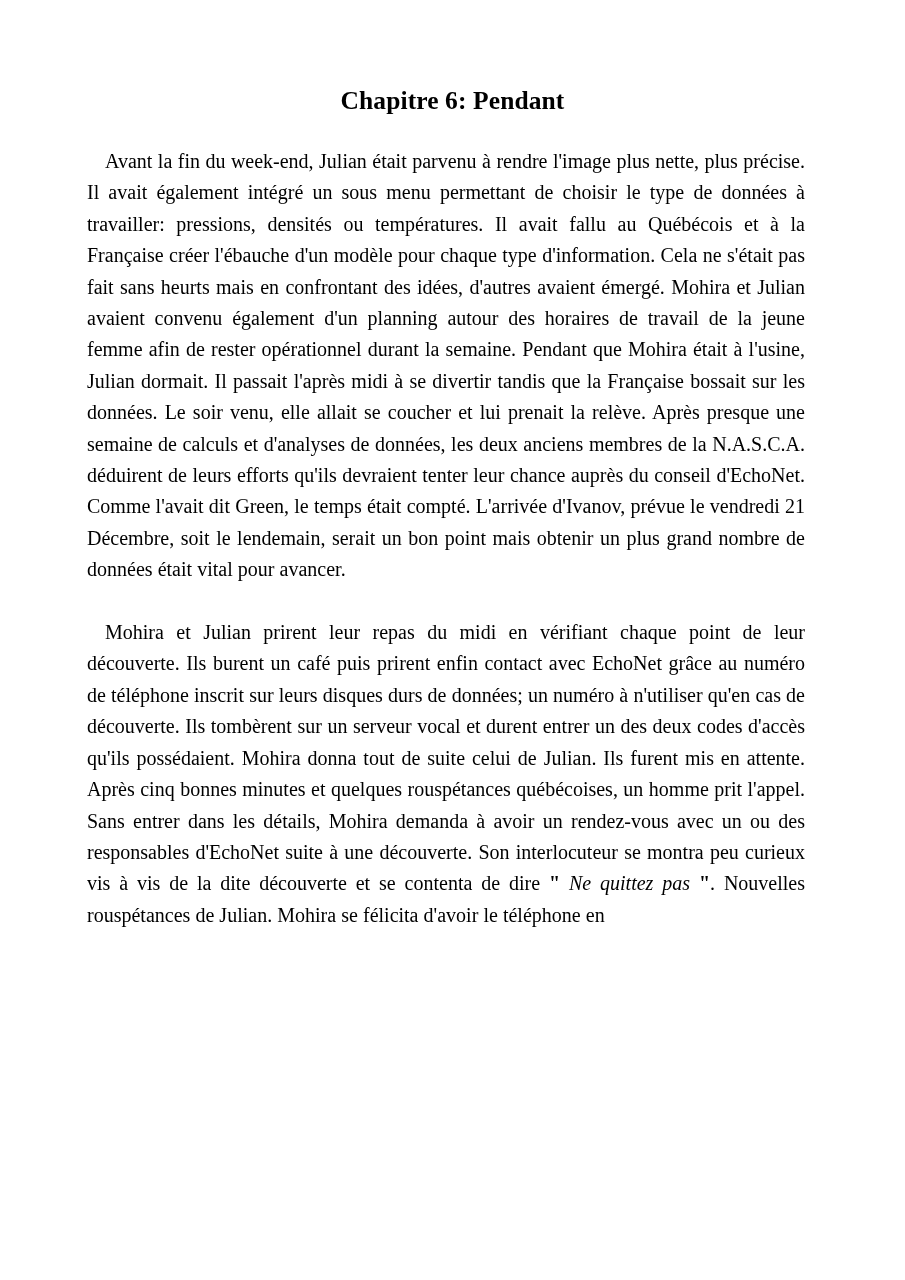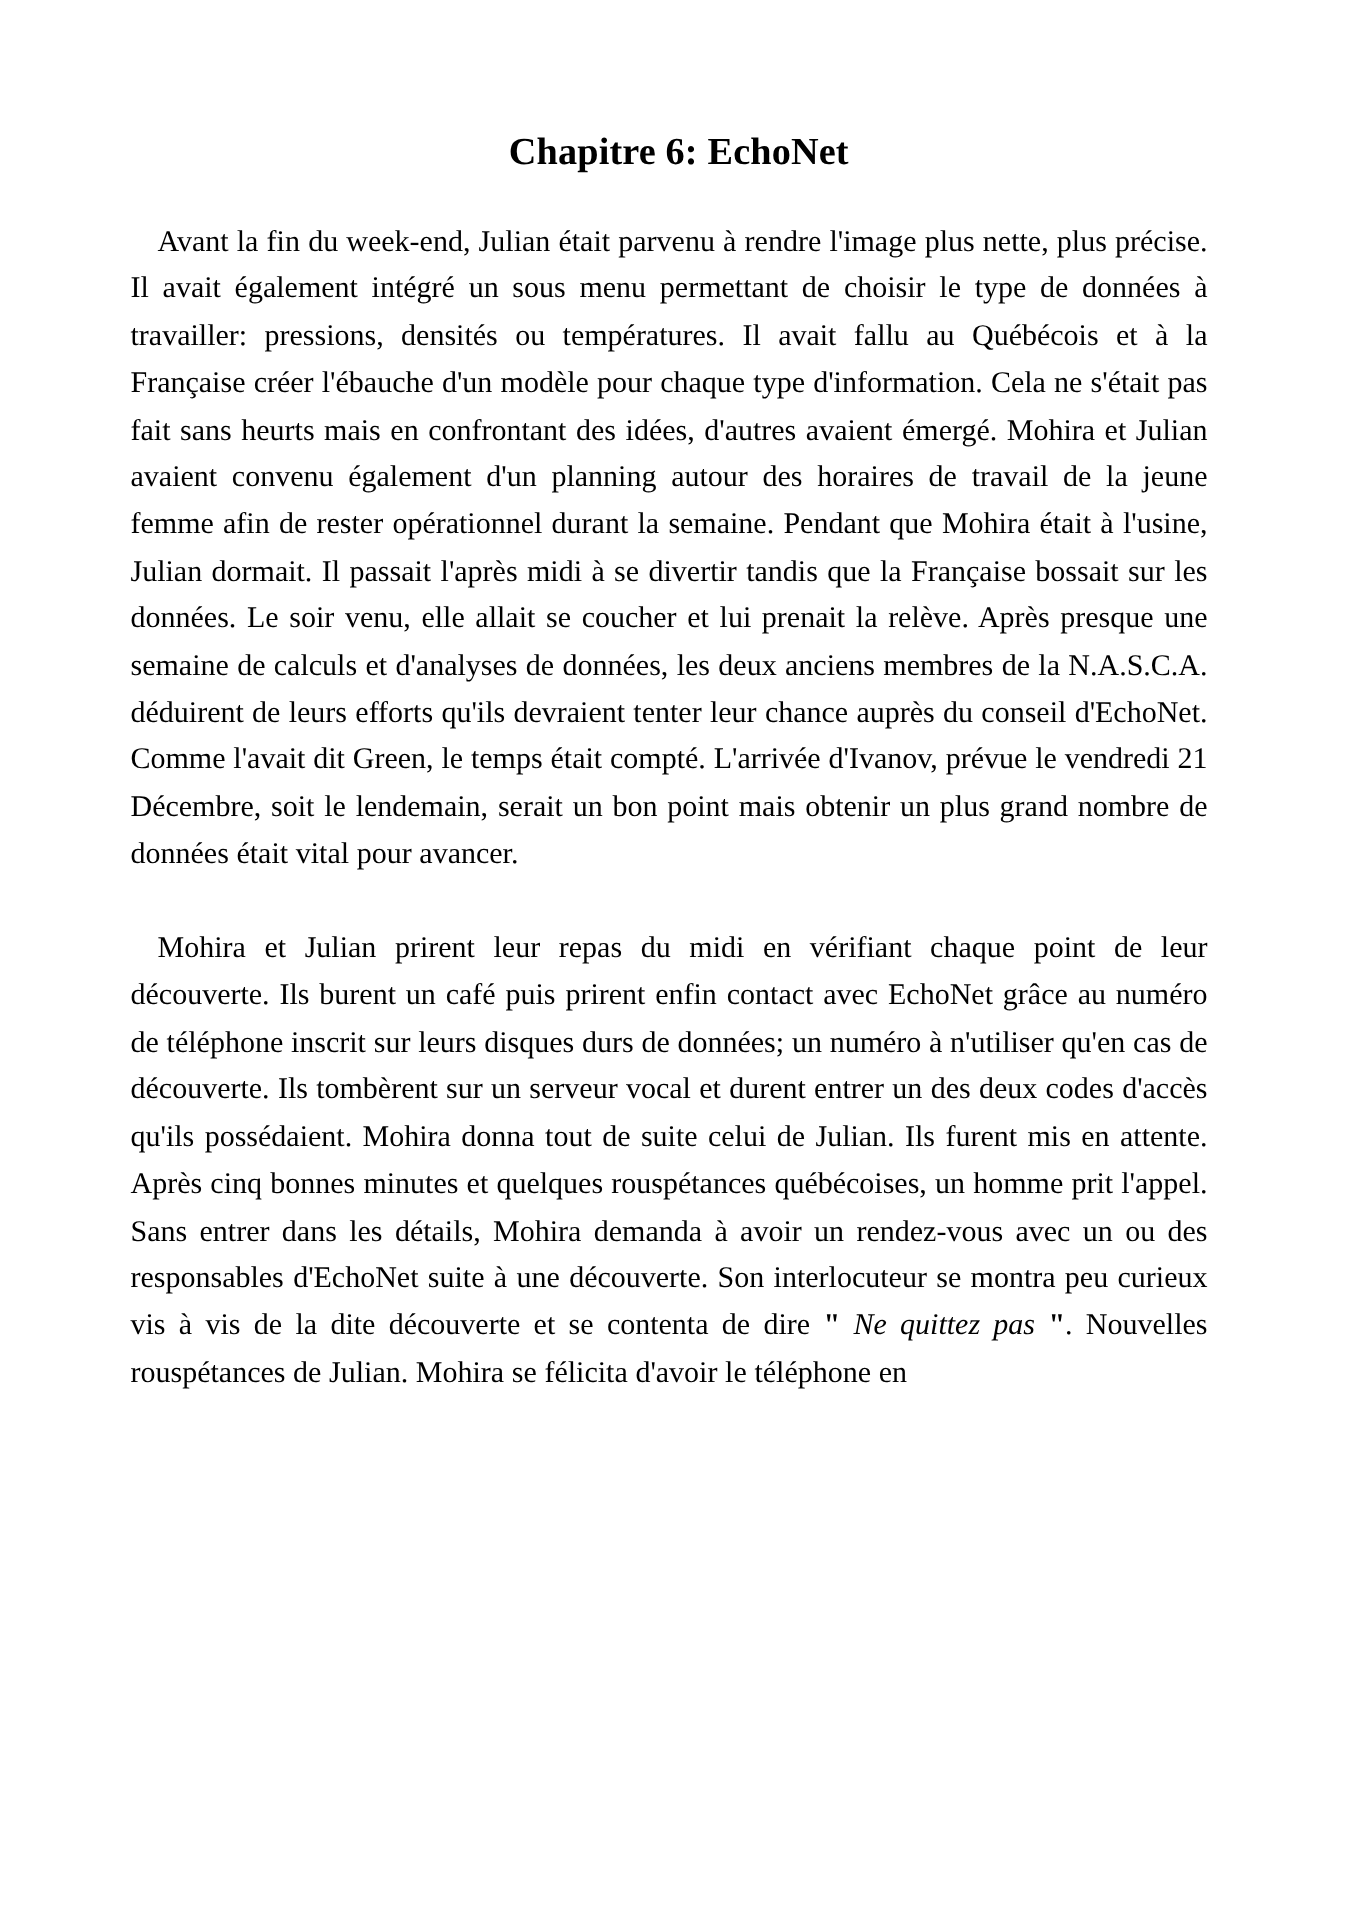--- a/index.html
+++ b/index.html
@@ -69,21 +69,21 @@
   .quote-mark {
     font-style: normal;
     font-weight: bold;
   }
 </style>
 </head>
 <body>
 
 <div class="page">
 
-  <h1 class="doc-title">Chapitre 6: EchoNet</h1>
+  <h1 class="doc-title">Chapitre 6: Pendant</h1>
 
   <div class="body-text">
 
     <p class="para">Avant la fin du week-end, Julian était parvenu à rendre l'image plus nette, plus précise. Il avait également intégré un sous menu permettant de choisir le type de données à travailler: pressions, densités ou températures. Il avait fallu au Québécois et à la Française créer l'ébauche d'un modèle pour chaque type d'information. Cela ne s'était pas fait sans heurts mais en confrontant des idées, d'autres avaient émergé. Mohira et Julian avaient convenu également d'un planning autour des horaires de travail de la jeune femme afin de rester opérationnel durant la semaine. Pendant que Mohira était à l'usine, Julian dormait. Il passait l'après midi à se divertir tandis que la Française bossait sur les données. Le soir venu, elle allait se coucher et lui prenait la relève. Après presque une semaine de calculs et d'analyses de données, les deux anciens membres de la N.A.S.C.A. déduirent de leurs efforts qu'ils devraient tenter leur chance auprès du conseil d'EchoNet. Comme l'avait dit Green, le temps était compté. L'arrivée d'Ivanov, prévue le vendredi 21 Décembre, soit le lendemain, serait un bon point mais obtenir un plus grand nombre de données était vital pour avancer.</p>
 
     <p class="para"><span>Mohira et Julian prirent leur repas du midi en vérifiant chaque point de leur découverte. Ils burent un café puis prirent enfin contact avec EchoNet grâce au numéro de téléphone inscrit sur leurs disques durs de données; un numéro à n'utiliser qu'en cas de découverte. Ils tombèrent sur un serveur vocal et durent entrer un des deux codes d'accès qu'ils possédaient. Mohira donna tout de suite celui de Julian. Ils furent mis en attente. Après cinq bonnes minutes et quelques rouspétances québécoises, un homme prit l'appel. Sans entrer dans les détails, Mohira demanda à avoir un rendez-vous avec un ou des responsables d'EchoNet suite à une découverte. Son interlocuteur se montra peu curieux vis à vis de la dite découverte et se contenta de dire </span><span class="quote-mark">"</span><span class="quoted-italic"> Ne quittez pas </span><span class="quote-mark">"</span><span>. Nouvelles rouspétances de Julian. Mohira se félicita d'avoir le téléphone en</span></p>
 
   </div>
 
 </div>

